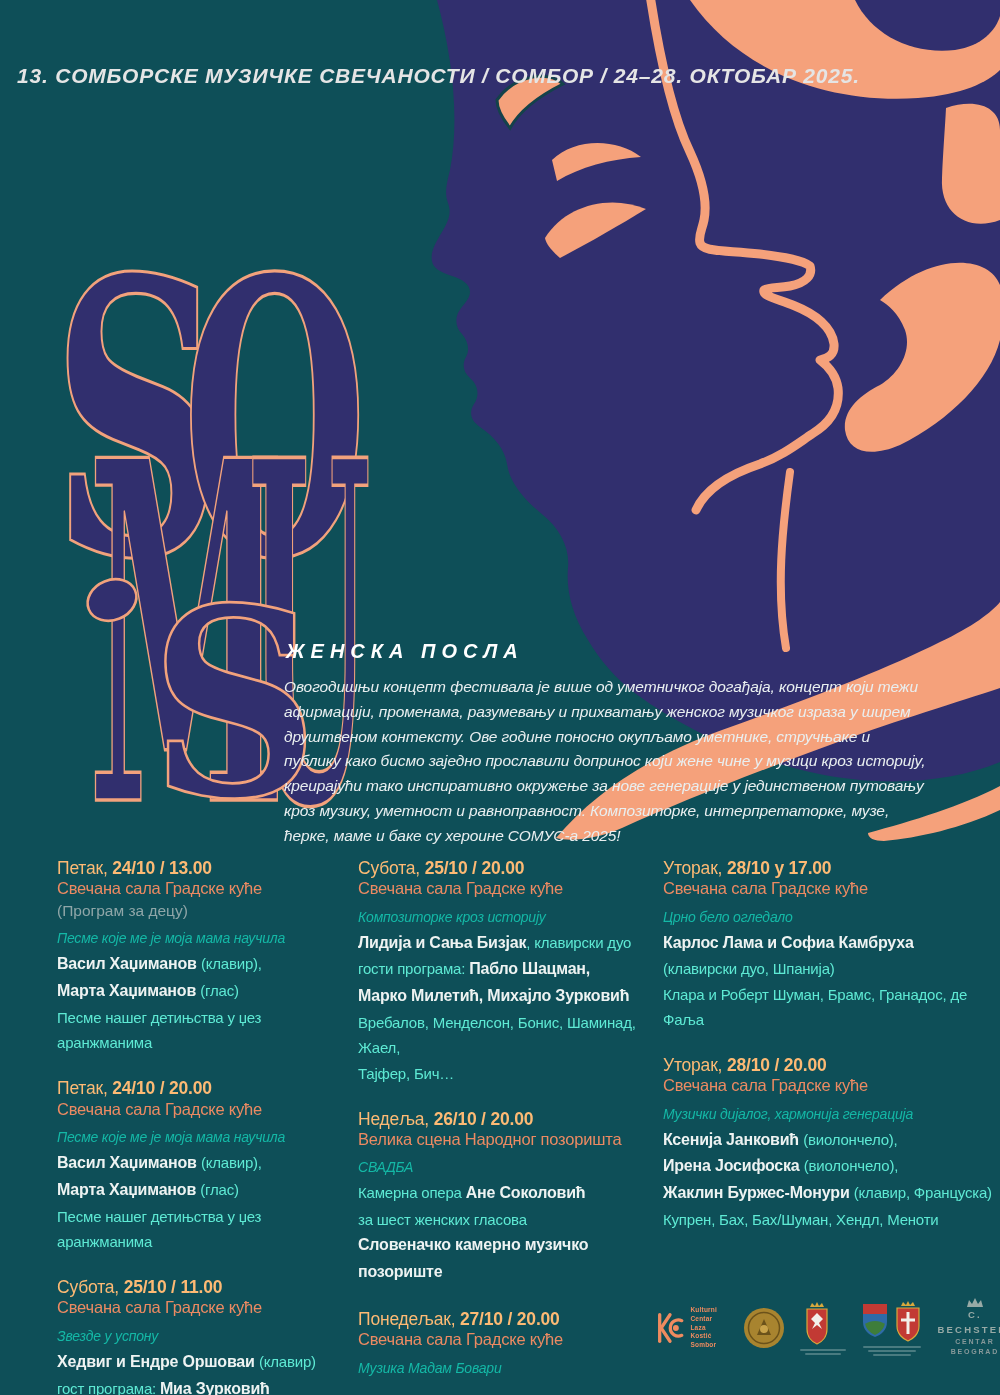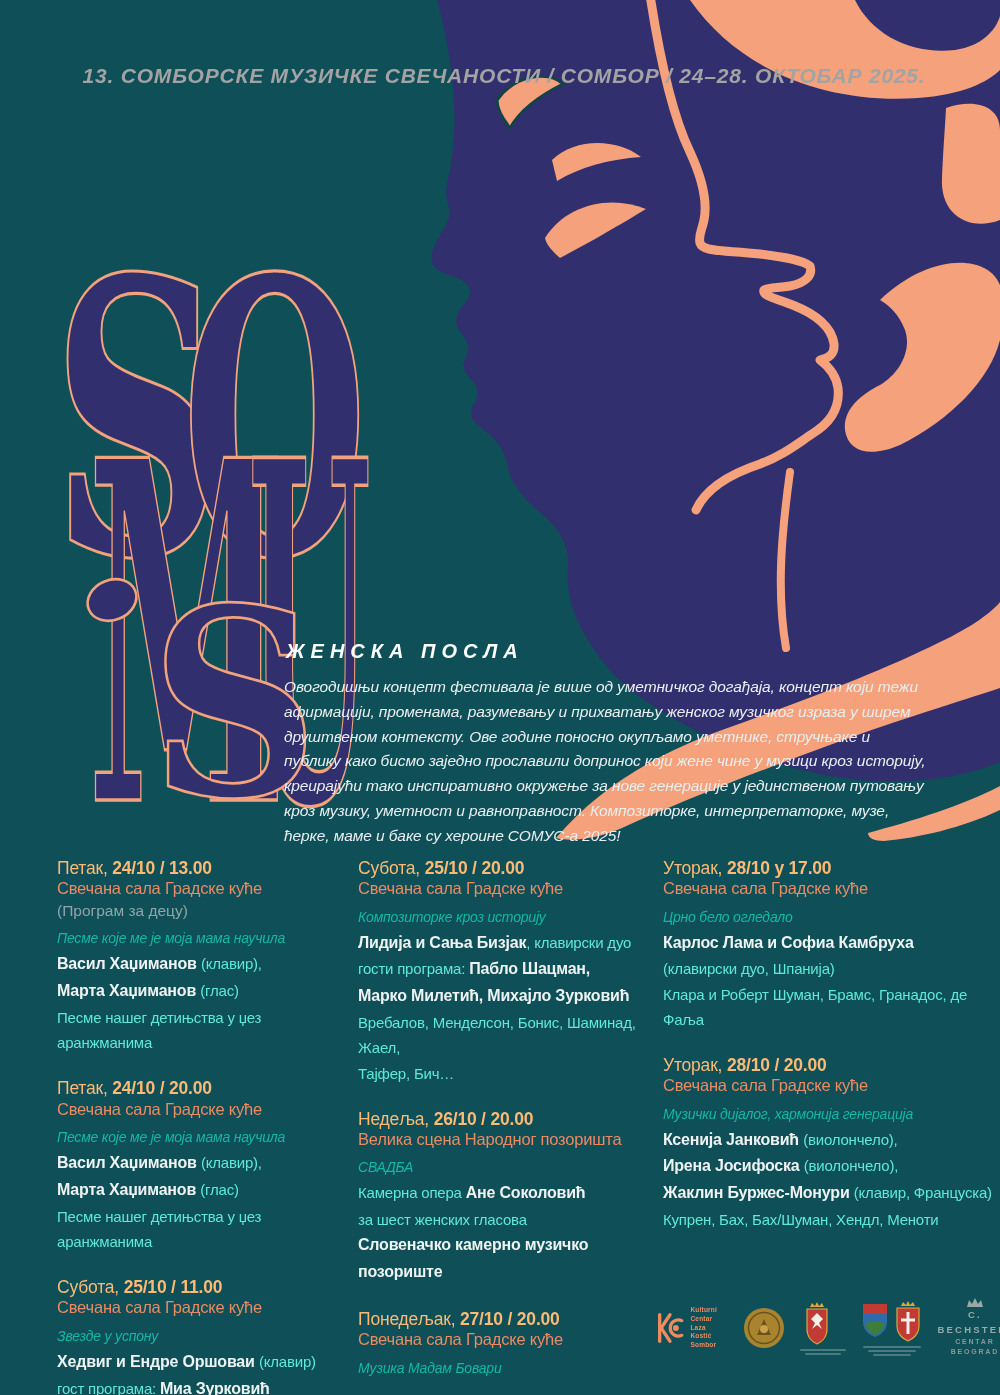--- a/index.html
+++ b/index.html
@@ -6,22 +6,22 @@
   .poster{
     position:relative;width:1000px;height:1395px;overflow:hidden;
     background:#0e4f58;
     font-family:"Liberation Sans","DejaVu Sans",sans-serif;
   }
   svg{display:block}
   .layer{position:absolute;pointer-events:none;}
 
   
   .title-bar{
-    position:absolute;top:64px;left:8px;right:0;z-index:5;
-    text-align:center;color:#a3a3a3;
+    position:absolute;top:64px;left:17px;right:0;z-index:5;
+    color:#e5e5e5;
     font-style:italic;font-weight:700;font-size:21px;letter-spacing:.8px;
     white-space:nowrap;
   }
 
   
   .section{position:absolute;left:284px;top:640px;width:644px;z-index:4;}
   .section h1{
     margin:0 0 12px 2px;color:#ffffff;font-size:20px;font-weight:700;
     font-style:italic;letter-spacing:6px;white-space:nowrap;
   }

